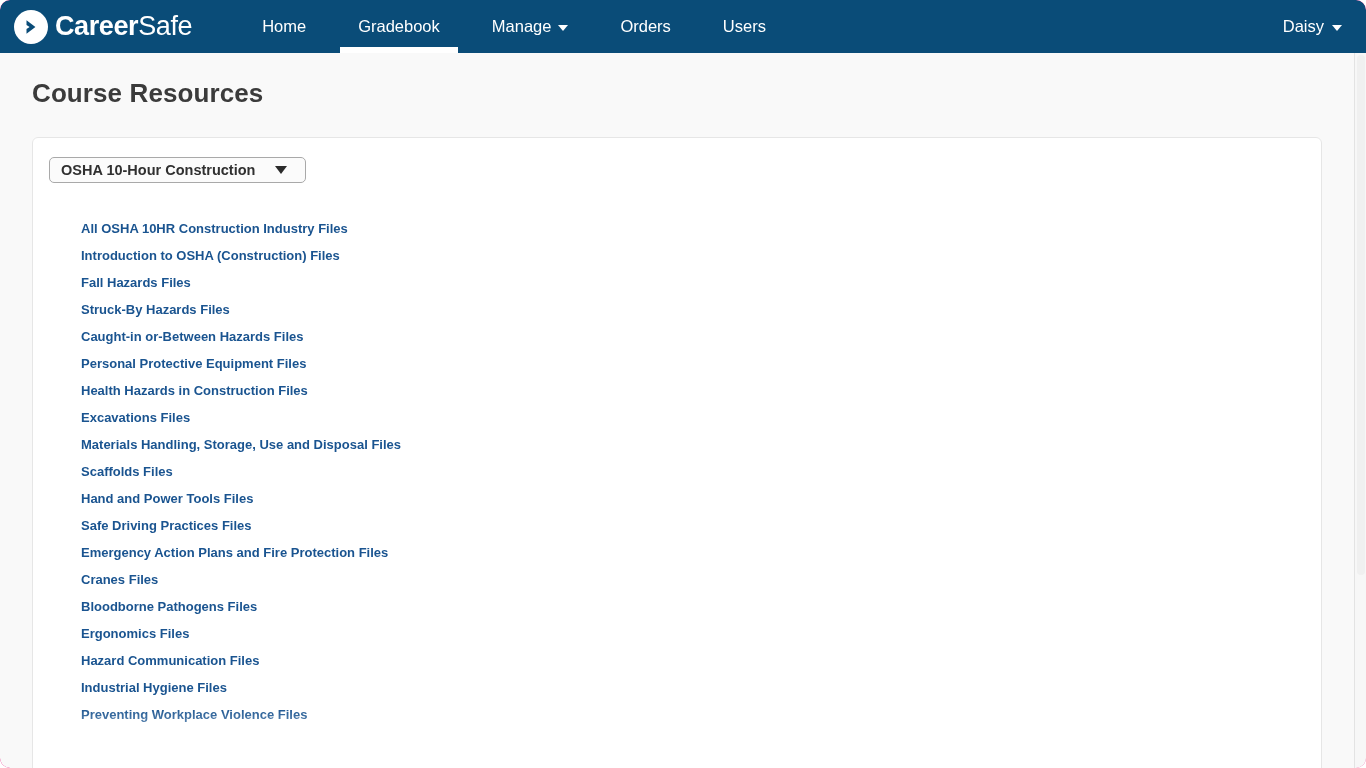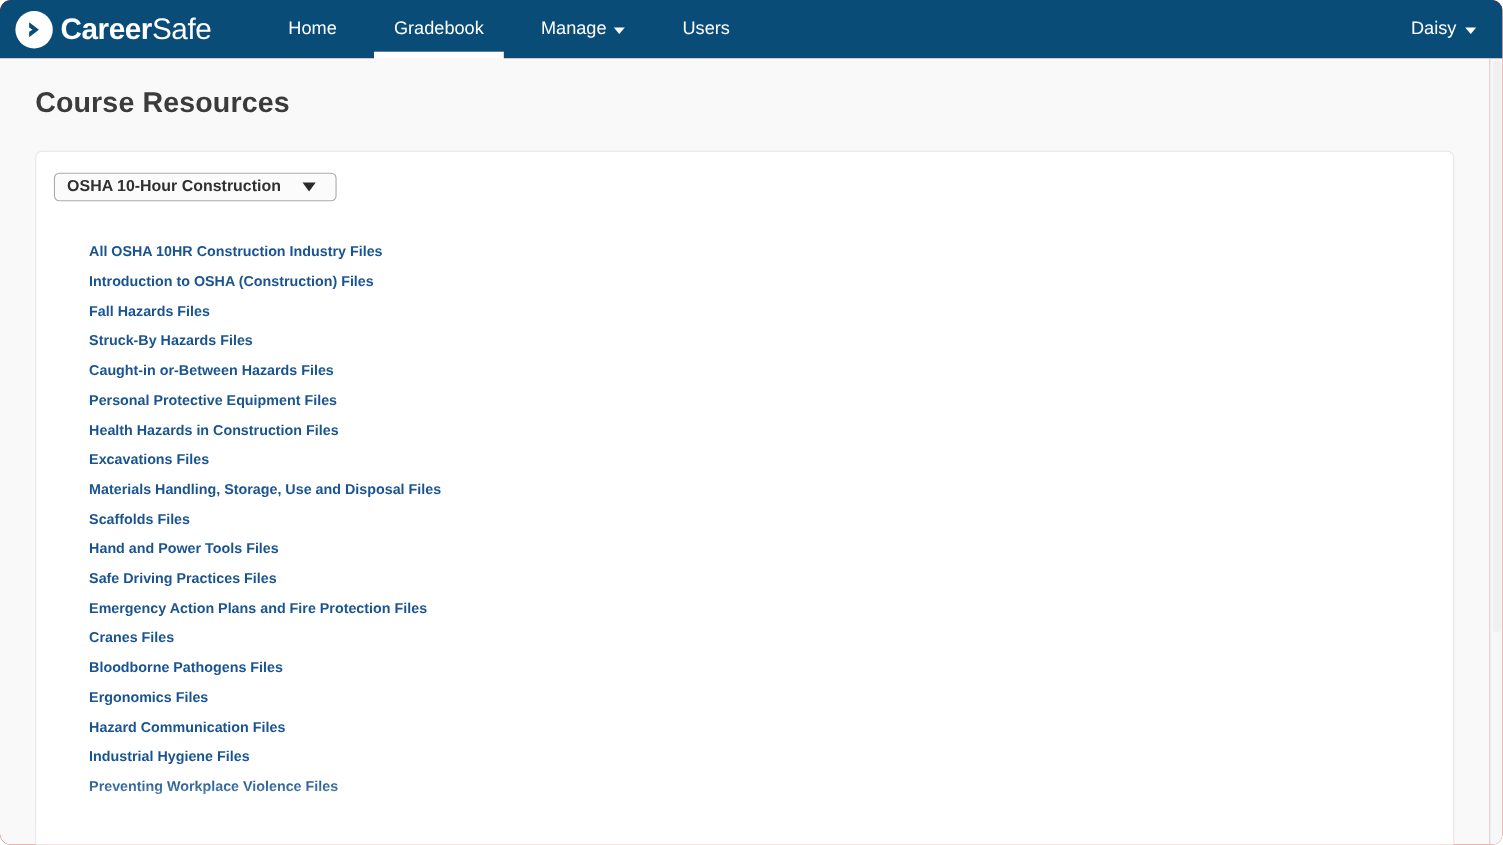--- a/index.html
+++ b/index.html
@@ -16,21 +16,21 @@
     background: #ffffff;
     position: relative;
   }
 
   
   #app-frame {
     position: absolute;
     left: 0; top: 0;
     width: 1366px;
     height: 768px;
-    background: #b91c1c;
+    background: #ec4899;
     border-radius: 10px;
     overflow: hidden;
   }
 
   
   #navbar {
     position: absolute;
     left: 0; top: 0;
     width: 1366px;
     height: 53px;
@@ -273,20 +273,23 @@
     <div class="nav-items">
       <div class="nav-item">
         <span>Home</span>
       </div>
       <div class="nav-item active">
         <span>Gradebook</span>
       </div>
       <div class="nav-item">
         <span>Manage</span>
         <span class="caret"></span>
+      </div>
+      <div class="nav-item">
+        <span>Orders</span>
       </div>
       <div class="nav-item">
         <span>Users</span>
       </div>
     </div>
 
     <div class="nav-right">
       <div class="user-menu">
         <span>Daisy</span>
         <span class="caret"></span>

